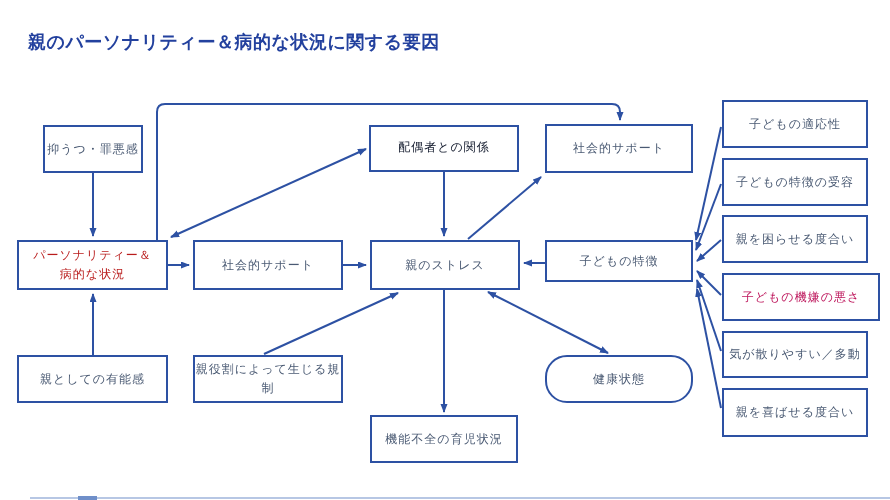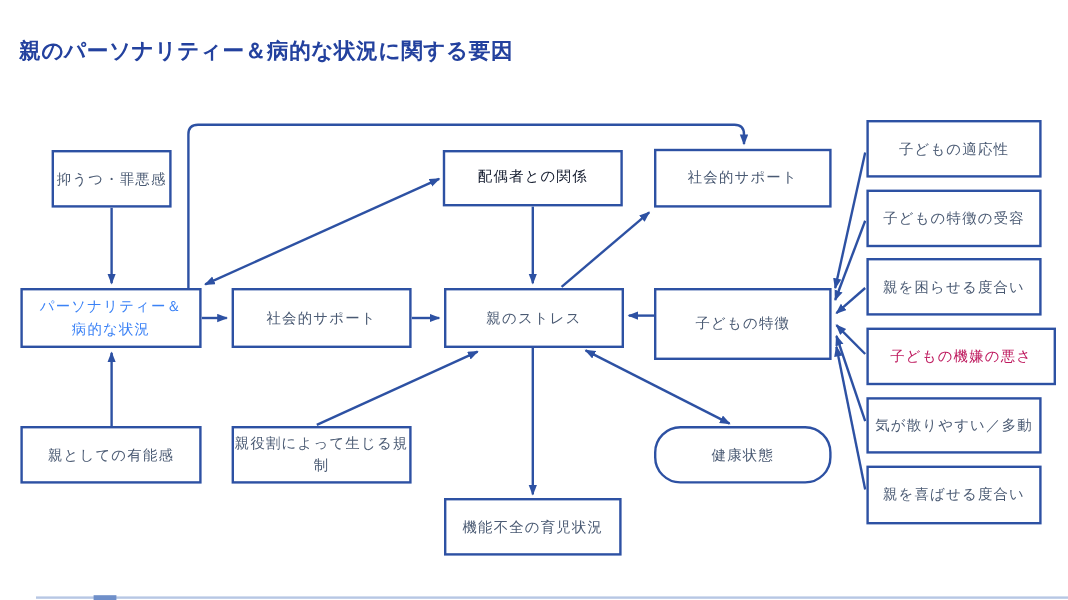--- a/index.html
+++ b/index.html
@@ -20,21 +20,21 @@
   #footer-credit{
     position:absolute;right:18px;top:468px;
     font-size:11px;color:#4a6fae;letter-spacing:0.5px;
   }
   .bottom-line{position:absolute;z-index:1;}
 </style>
 </head>
 <body>
 
 <div id="slide">
-  <div id="page-title" style="color: rgb(35, 65, 158);">親のパーソナリティー＆病的な状況に関する要因</div>
+  <div id="page-title" style="color: rgb(35, 65, 158); margin-left: 12px;">親のパーソナリティー＆病的な状況に関する要因</div>
   <div id="edges-layer"><svg width="890" height="500" viewBox="0 0 890 500" xmlns="http://www.w3.org/2000/svg">
         <defs>
   <marker id="mEnd" markerUnits="userSpaceOnUse" markerWidth="10" markerHeight="8" refX="8" refY="3.5" orient="auto">
     <path d="M0,0 L9,3.5 L0,7 Z" fill="#2d51a3"></path>
           </marker>
   <marker id="mStart" markerUnits="userSpaceOnUse" markerWidth="10" markerHeight="8" refX="8" refY="3.5" orient="auto-start-reverse">
     <path d="M0,0 L9,3.5 L0,7 Z" fill="#2d51a3"></path>
           </marker>
 </defs>
         <path d="M93,173 L93,236" fill="none" stroke="#2d51a3" stroke-width="2" marker-end="url(#mEnd)"></path>
@@ -53,25 +53,25 @@
         <path d="M721,184 L696,250" fill="none" stroke="#2d51a3" stroke-width="2" marker-end="url(#mEnd)"></path>
         <path d="M721,240 L697,261" fill="none" stroke="#2d51a3" stroke-width="2" marker-end="url(#mEnd)"></path>
         <path d="M721,295 L697,271" fill="none" stroke="#2d51a3" stroke-width="2" marker-end="url(#mEnd)"></path>
         <path d="M721,351 L697,280" fill="none" stroke="#2d51a3" stroke-width="2" marker-end="url(#mEnd)"></path>
         <path d="M721,408 L697,289" fill="none" stroke="#2d51a3" stroke-width="2" marker-end="url(#mEnd)"></path>
       </svg></div>
   <div id="nodes-layer">
       <div class="node" style="left: 43px; top: 125px; width: 100px; height: 48px; border-color: rgb(45, 81, 163); color: rgb(74, 90, 115);"><span>抑うつ・罪悪感</span></div>
       <div class="node" style="left: 369px; top: 125px; width: 150px; height: 47px; border-color: rgb(45, 81, 163); color: #0f172a; font-family: Liberation Mono, monospace;"><span>配偶者との関係</span></div>
       <div class="node" style="left: 545px; top: 124px; width: 148px; height: 49px; border-color: rgb(45, 81, 163); color: rgb(74, 90, 115);"><span>社会的サポート</span></div>
-      <div class="node" style="left: 17px; top: 240px; width: 151px; height: 50px; border-color: rgb(45, 81, 163); color: #3b82f6;"><span>パーソナリティー＆
+      <div class="node" style="left: 17px; top: 240px; width: 151px; height: 50px; border-color: rgb(45, 81, 163); color: #b91c1c;"><span>パーソナリティー＆
 病的な状況</span></div>
       <div class="node" style="left: 193px; top: 240px; width: 150px; height: 50px; border-color: rgb(45, 81, 163); color: rgb(74, 90, 115);"><span>社会的サポート</span></div>
       <div class="node" style="left: 370px; top: 240px; width: 150px; height: 50px; border-color: rgb(45, 81, 163); color: rgb(74, 90, 115);"><span>親のストレス</span></div>
-      <div class="node" style="left: 545px; top: 240px; width: 148px; height: 60px; border-color: rgb(45, 81, 163); color: rgb(74, 90, 115); font-family: Liberation Mono, monospace;"><span>子どもの特徴</span></div>
+      <div class="node" style="left: 545px; top: 240px; width: 148px; height: 42px; border-color: rgb(45, 81, 163); color: rgb(74, 90, 115);"><span>子どもの特徴</span></div>
       <div class="node" style="left: 17px; top: 355px; width: 151px; height: 48px; border-color: rgb(45, 81, 163); color: rgb(74, 90, 115);"><span>親としての有能感</span></div>
       <div class="node" style="left: 193px; top: 355px; width: 150px; height: 48px; border-color: rgb(45, 81, 163); color: rgb(74, 90, 115);"><span>親役割によって生じる規制</span></div>
       <div class="node" style="left: 545px; top: 355px; width: 148px; height: 48px; border-color: rgb(45, 81, 163); color: rgb(74, 90, 115); border-radius: 22px;"><span>健康状態</span></div>
       <div class="node" style="left: 370px; top: 415px; width: 148px; height: 48px; border-color: rgb(45, 81, 163); color: rgb(74, 90, 115);"><span>機能不全の育児状況</span></div>
       <div class="node" style="left: 722px; top: 100px; width: 146px; height: 48px; border-color: rgb(45, 81, 163); color: rgb(74, 90, 115);"><span>子どもの適応性</span></div>
       <div class="node" style="left: 722px; top: 158px; width: 146px; height: 48px; border-color: rgb(45, 81, 163); color: rgb(74, 90, 115);"><span>子どもの特徴の受容</span></div>
       <div class="node" style="left: 722px; top: 215px; width: 146px; height: 48px; border-color: rgb(45, 81, 163); color: rgb(74, 90, 115);"><span>親を困らせる度合い</span></div>
       <div class="node" style="left: 722px; top: 273px; width: 158px; height: 48px; border-color: rgb(45, 81, 163); color: #be185d;"><span>子どもの機嫌の悪さ</span></div>
       <div class="node" style="left: 722px; top: 331px; width: 146px; height: 47px; border-color: rgb(45, 81, 163); color: rgb(74, 90, 115);"><span>気が散りやすい／多動</span></div>
       <div class="node" style="left: 722px; top: 388px; width: 146px; height: 49px; border-color: rgb(45, 81, 163); color: rgb(74, 90, 115);"><span>親を喜ばせる度合い</span></div>

